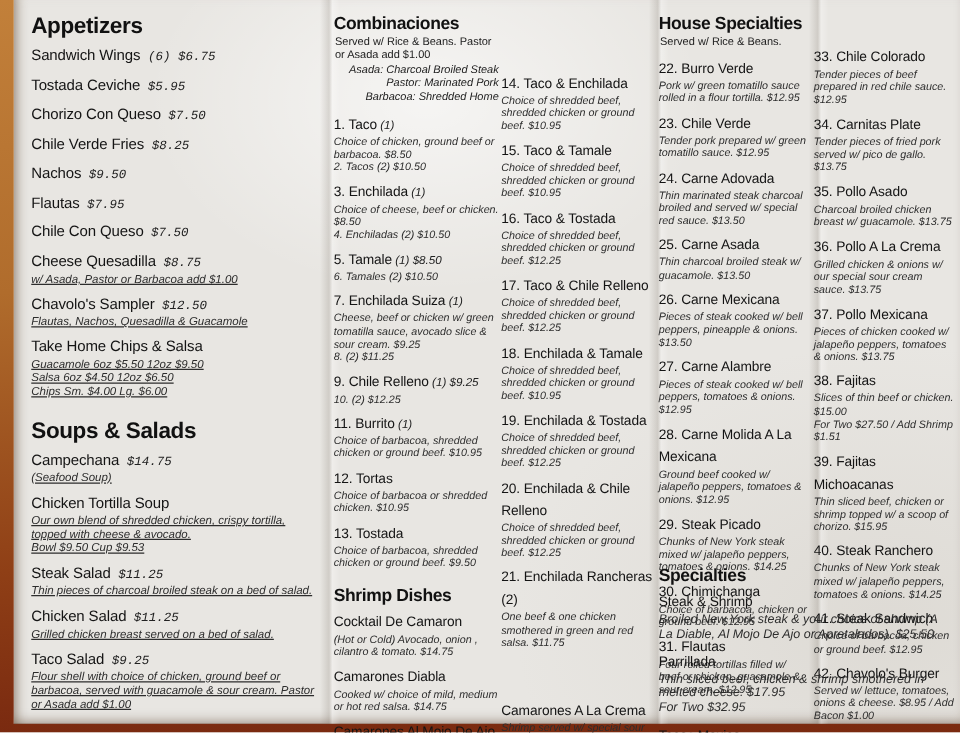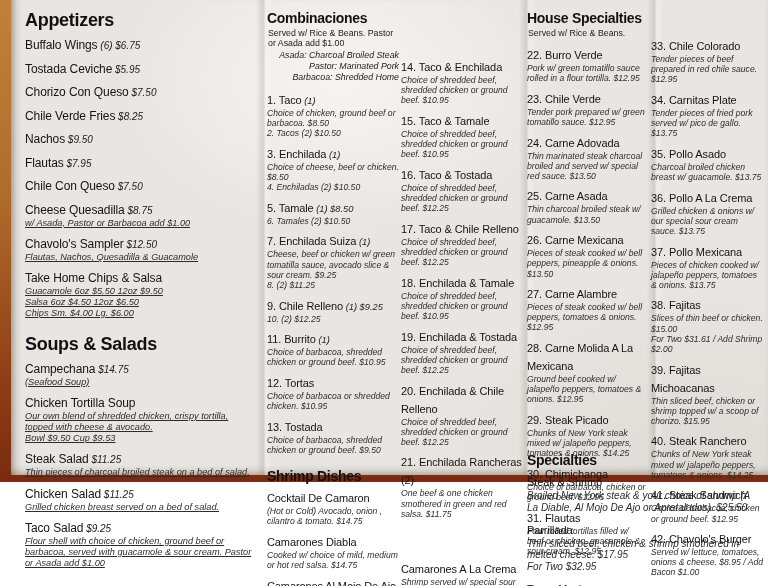--- a/index.html
+++ b/index.html
@@ -1,19 +1,19 @@
 <!DOCTYPE html>
 <html><head>
 <meta charset="utf-8">
 <style>
   * { margin:0; padding:0; box-sizing:border-box; }
   html,body { width:768px; height:586px; overflow:hidden; }
   body { font-family:"Liberation Sans", sans-serif; }
 
-  .photo { position:relative; width:768px; height:482px;
+  .photo { position:relative; width:768px; height:586px;
     background:linear-gradient(180deg,#c2803a 0%,#b06c2c 40%,#8f3f16 78%,#7a2a10 100%); }
 
   .paper { position:absolute; left:11px; top:0; right:0; bottom:7px;
     background:
       radial-gradient(ellipse 320px 220px at 330px 80px, rgba(255,255,255,.6), rgba(255,255,255,0) 70%),
       radial-gradient(ellipse 400px 300px at 700px 500px, rgba(190,183,172,.25), rgba(255,255,255,0) 75%),
       #e8e6e2;
     box-shadow: inset 7px 0 9px -5px rgba(60,30,5,.45), inset 0 -7px 9px -5px rgba(60,30,5,.35), inset 0 4px 6px -4px rgba(255,255,255,.8); }
 
   .crease { position:absolute; top:0; bottom:0; width:16px; pointer-events:none;
@@ -36,21 +36,21 @@
   .legend { margin:0 0 7px 1px;text-align:right; }
   .legend-line { font-size:8.8px; font-style:italic; color:#222; line-height:1.25; }
 
   .item { margin-bottom:5.5px; }
   .item-name { font-size:11px; line-height:1.12; color:#141414; letter-spacing:-.1px; }
   .item-price { font-size:9.3px; font-style:italic; color:#222; }
   .item-desc { font-size:8.6px; font-style:italic; color:#2d2d2d; line-height:1.18; }
 
   
   .col-1 .item-name { font-size:12px; }
-  .col-1 .item-price { font-size:10px; }
+  .col-1 .item-price { font-size:10px;font-family:Liberation Mono, monospace; }
   .col-1 .item-desc { font-size:9.2px;text-decoration:underline; }
   .col-1 .sec-title { font-size:18px; }
   .col-1 .sec { margin-bottom:15px; }
 
   .specialties-block .item-desc { font-size:10px; }
   .specialties-block .item { margin-bottom:6px; }
 </style>
 </head>
 <body>
 
@@ -58,21 +58,21 @@
   <div class="paper">
     <div class="crease crease-1"></div>
     <div class="crease crease-2"></div>
     <div class="crease crease-3"></div>
   </div>
 
   <div class="col col-1">
     <div class="sec">
       <div class="sec-title">Appetizers</div>
       <div>
-          <div class="item"><span class="item-name">Buffalo Wings</span><span class="item-price">  (6)  $6.75</span></div>
+          <div class="item"><span class="item-name">Sandwich Wings</span><span class="item-price">  (6)  $6.75</span></div>
           <div class="item"><span class="item-name">Tostada Ceviche</span><span class="item-price">  $5.95</span></div>
           <div class="item"><span class="item-name">Chorizo Con Queso</span><span class="item-price">  $7.50</span></div>
           <div class="item"><span class="item-name">Chile Verde Fries</span><span class="item-price">  $8.25</span></div>
           <div class="item"><span class="item-name">Nachos</span><span class="item-price">  $9.50</span></div>
           <div class="item"><span class="item-name">Flautas</span><span class="item-price">  $7.95</span></div>
           <div class="item"><span class="item-name">Chile Con Queso</span><span class="item-price">  $7.50</span></div>
           <div class="item"><span class="item-name">Cheese Quesadilla</span><span class="item-price">  $8.75</span><div class="item-desc">w/ Asada, Pastor or Barbacoa add $1.00</div></div>
           <div class="item"><span class="item-name">Chavolo's Sampler</span><span class="item-price">  $12.50</span><div class="item-desc">Flautas, Nachos, Quesadilla &amp; Guacamole</div></div>
           <div class="item"><span class="item-name">Take Home Chips &amp; Salsa</span><div class="item-desc">Guacamole  6oz $5.50    12oz $9.50</div><div class="item-desc">Salsa  6oz $4.50    12oz $6.50</div><div class="item-desc">Chips  Sm. $4.00    Lg.  $6.00</div></div>
         </div>
@@ -164,21 +164,21 @@
     </div>
   </div>
 
   <div class="col col-5">
     <div>
         <div class="item"><span class="item-name">33. Chile Colorado</span><div class="item-desc">Tender pieces of beef prepared in red chile sauce.  $12.95</div></div>
         <div class="item"><span class="item-name">34. Carnitas Plate</span><div class="item-desc">Tender pieces of fried pork served w/ pico de gallo.  $13.75</div></div>
         <div class="item"><span class="item-name">35. Pollo Asado</span><div class="item-desc">Charcoal broiled chicken breast w/ guacamole.  $13.75</div></div>
         <div class="item"><span class="item-name">36. Pollo A La Crema</span><div class="item-desc">Grilled chicken &amp; onions w/ our special sour cream sauce.  $13.75</div></div>
         <div class="item"><span class="item-name">37. Pollo Mexicana</span><div class="item-desc">Pieces of chicken cooked w/ jalapeño peppers, tomatoes &amp;  onions.  $13.75</div></div>
-        <div class="item"><span class="item-name">38. Fajitas</span><div class="item-desc">Slices of thin beef or chicken.  $15.00</div><div class="item-desc">For Two $31.61  /  Add Shrimp $2.00</div></div>
+        <div class="item"><span class="item-name">38. Fajitas</span><div class="item-desc">Slices of thin beef or chicken.  $15.00</div><div class="item-desc">For Two $27.50  /  Add Shrimp $1.51</div></div>
         <div class="item"><span class="item-name">39. Fajitas Michoacanas</span><div class="item-desc">Thin sliced beef, chicken or shrimp topped w/ a scoop of chorizo.  $15.95</div></div>
         <div class="item"><span class="item-name">40. Steak Ranchero</span><div class="item-desc">Chunks of New York steak mixed w/ jalapeño peppers, tomatoes &amp; onions.  $14.25</div></div>
         <div class="item"><span class="item-name">41. Steak Sandwich</span><div class="item-desc">Choice of barbacoa, chicken or ground beef.  $12.95</div></div>
         <div class="item"><span class="item-name">42. Chavolo's Burger</span><div class="item-desc">Served w/ lettuce, tomatoes, onions &amp; cheese.  $8.95  /  Add Bacon $1.00</div></div>
       </div>
   </div>
 
   <div class="specialties-block">
     <div class="sec-title">Specialties</div>
     <div>

